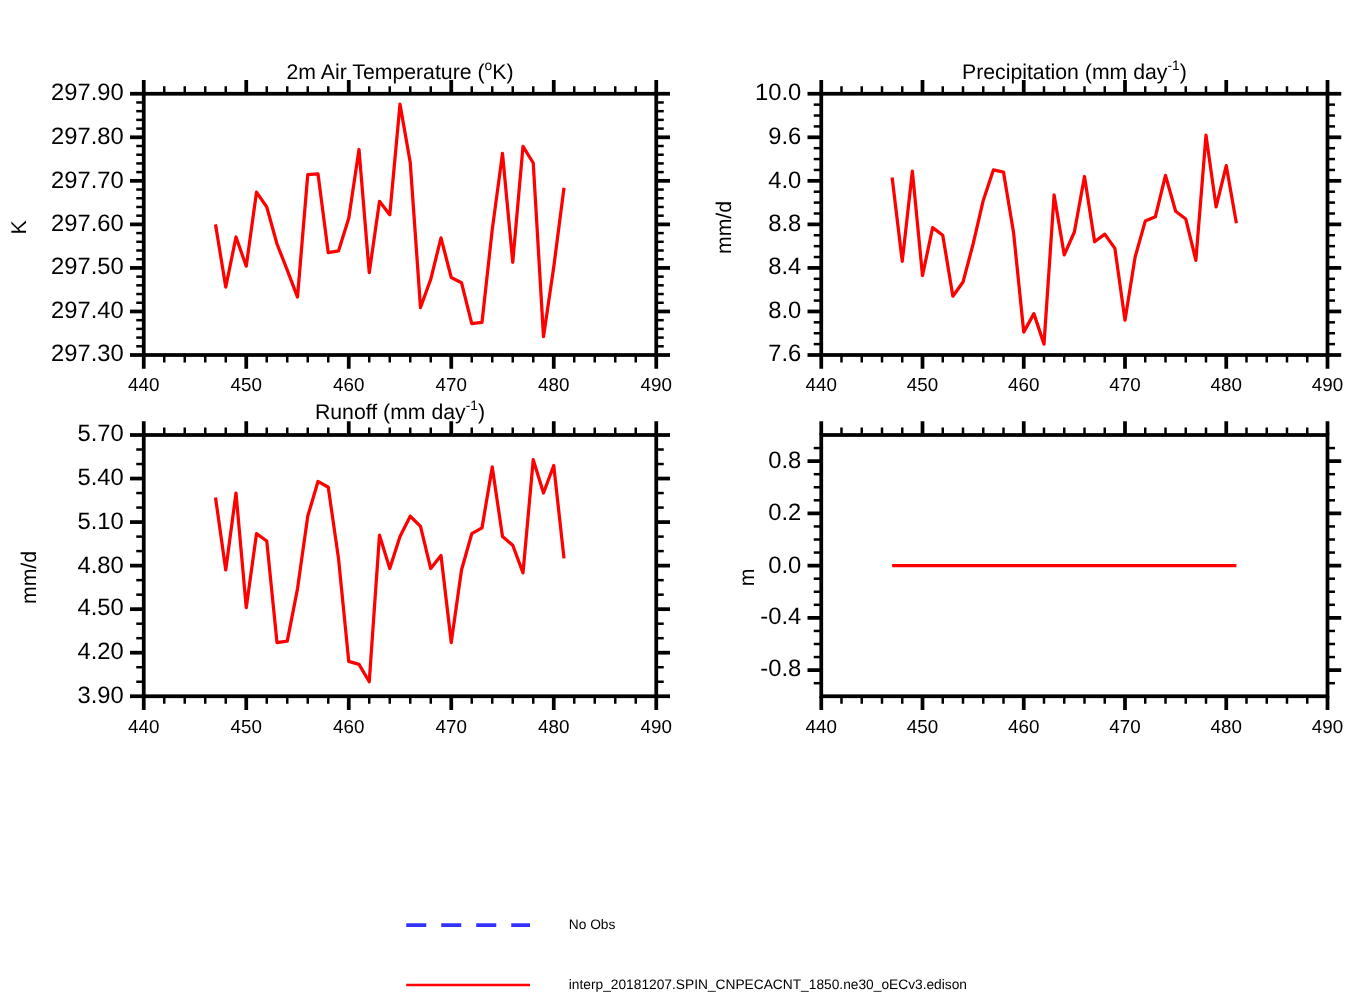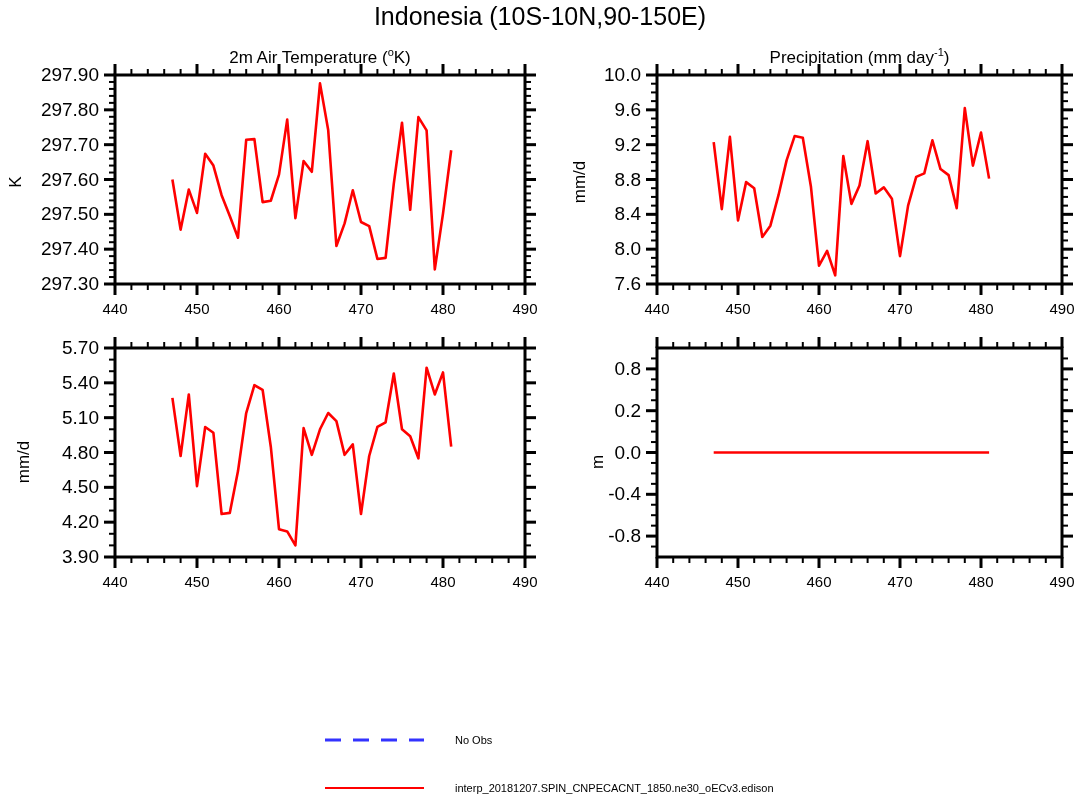--- a/index.html
+++ b/index.html
@@ -78,21 +78,20 @@
     padding-left: 26px;
   }
   svg { display: block; }
   .plotsvg { position: absolute; left: 0; top: 0; overflow: visible; }
 </style>
 </head>
 <body>
 
 <div id="root">
 
-  <div class="main-title">Indonesia (10S-10N,90-150E)</div>
 
   <div class="panel" style="left:0;top:0;width:540px;height:320px;">
     <div class="panel-title" style="left:115px;top:48px;width:410px;">
       <span>2m Air Temperature (</span><sup>o</sup><span>K)</span>
     </div>
     <div class="ylabel" style="left:-4px;top:172px;width:40px;text-align:center;transform:rotate(-90deg);">K</div>
     <svg class="plotsvg" id="svg0" width="540" height="320">
         <rect x="115" y="75" width="410" height="209" fill="none" stroke="#000000" stroke-width="3"></rect>
         <line x1="115" y1="284" x2="115" y2="295" stroke="#000000" stroke-width="3"></line>
         <line x1="115" y1="75" x2="115" y2="64" stroke="#000000" stroke-width="3"></line>
@@ -319,20 +318,23 @@
         <line x1="522" y1="92.4166666666666" x2="528" y2="92.4166666666666" stroke="#000000" stroke-width="2"></line>
         <line x1="117" y1="83.70833333333331" x2="111" y2="83.70833333333331" stroke="#000000" stroke-width="2"></line>
         <line x1="522" y1="83.70833333333331" x2="528" y2="83.70833333333331" stroke="#000000" stroke-width="2"></line>
         <line x1="117" y1="75" x2="106" y2="75" stroke="#000000" stroke-width="3"></line>
         <line x1="522" y1="75" x2="533" y2="75" stroke="#000000" stroke-width="3"></line>
         <polyline points="173.7,142.05416666666662 181.8,209.10833333333323 189.89999999999998,136.82916666666674 198,220.42916666666665 206.1,182.1125 214.2,188.20833333333337 222.3,236.97499999999994 230.4,225.65416666666667 238.5,195.17500000000007 246.6,160.3416666666667 254.70000000000002,135.95833333333326 262.79999999999995,137.70000000000005 270.9,186.46666666666658 279,265.7125 287.1,250.90833333333327 295.2,275.29166666666663 303.3,155.98749999999995 311.4,203.88333333333335 319.5,185.59583333333327 327.6,141.1833333333333 335.70000000000005,193.43333333333328 343.8,187.33749999999992 351.9,198.6583333333333 360,256.1333333333333 368.1,205.62499999999997 376.2,176.8875 384.3,173.4041666666667 392.40000000000003,140.3125 400.5,169.05 408.59999999999997,175.14583333333334 416.7,208.23749999999993 424.8,108.09166666666673 432.90000000000003,165.56666666666658 441,132.475 449.09999999999997,178.6291666666666" fill="none" stroke="#FF0000" stroke-width="2.6" stroke-linejoin="round" stroke-linecap="butt"></polyline>
       </svg>
   </div>
 
   <div class="panel" style="left:0;top:320px;width:540px;height:300px;">
+    <div class="panel-title" style="left:115px;top:0px;width:410px;">
+      <span>Runoff (mm day</span><sup>-1</sup><span>)</span>
+    </div>
     <div class="ylabel" style="left:-6px;top:132px;width:60px;text-align:center;transform:rotate(-90deg);">mm/d</div>
     <svg class="plotsvg" id="svg2" width="540" height="300">
         <rect x="115" y="28" width="410" height="209" fill="none" stroke="#000000" stroke-width="3"></rect>
         <line x1="115" y1="237" x2="115" y2="248" stroke="#000000" stroke-width="3"></line>
         <line x1="115" y1="28" x2="115" y2="17" stroke="#000000" stroke-width="3"></line>
         <line x1="131.4" y1="237" x2="131.4" y2="243" stroke="#000000" stroke-width="2"></line>
         <line x1="131.4" y1="28" x2="131.4" y2="22" stroke="#000000" stroke-width="2"></line>
         <line x1="147.8" y1="237" x2="147.8" y2="243" stroke="#000000" stroke-width="2"></line>
         <line x1="147.8" y1="28" x2="147.8" y2="22" stroke="#000000" stroke-width="2"></line>
         <line x1="164.2" y1="237" x2="164.2" y2="243" stroke="#000000" stroke-width="2"></line>
@@ -544,21 +546,21 @@
     <div class="xtick-label" style="left: 75px; width: 80px; top: 301px;">440</div>
     <div class="xtick-label" style="left: 157px; width: 80px; top: 301px;">450</div>
     <div class="xtick-label" style="left: 239px; width: 80px; top: 301px;">460</div>
     <div class="xtick-label" style="left: 321px; width: 80px; top: 301px;">470</div>
     <div class="xtick-label" style="left: 403px; width: 80px; top: 301px;">480</div>
     <div class="xtick-label" style="left: 485px; width: 80px; top: 301px;">490</div>
     <div class="ytick-label" style="left: 531px; width: 110px; top: 274px;">7.6</div>
     <div class="ytick-label" style="left: 531px; width: 110px; top: 239.167px;">8.0</div>
     <div class="ytick-label" style="left: 531px; width: 110px; top: 204.333px;">8.4</div>
     <div class="ytick-label" style="left: 531px; width: 110px; top: 169.5px;">8.8</div>
-    <div class="ytick-label" style="left: 531px; width: 110px; top: 134.667px;">9.2</div>
+    <div class="ytick-label" style="left: 531px; width: 110px; top: 134.667px;">4.0</div>
     <div class="ytick-label" style="left: 531px; width: 110px; top: 99.8333px;">9.6</div>
     <div class="ytick-label" style="left: 531px; width: 110px; top: 65px;">10.0</div>
     <div class="xtick-label" style="left: 617px; width: 80px; top: 301px;">440</div>
     <div class="xtick-label" style="left: 698px; width: 80px; top: 301px;">450</div>
     <div class="xtick-label" style="left: 779px; width: 80px; top: 301px;">460</div>
     <div class="xtick-label" style="left: 860px; width: 80px; top: 301px;">470</div>
     <div class="xtick-label" style="left: 941px; width: 80px; top: 301px;">480</div>
     <div class="xtick-label" style="left: 1022px; width: 80px; top: 301px;">490</div>
     <div class="ytick-label" style="left: -11px; width: 110px; top: 547px;">3.90</div>
     <div class="ytick-label" style="left: -11px; width: 110px; top: 512.167px;">4.20</div>

